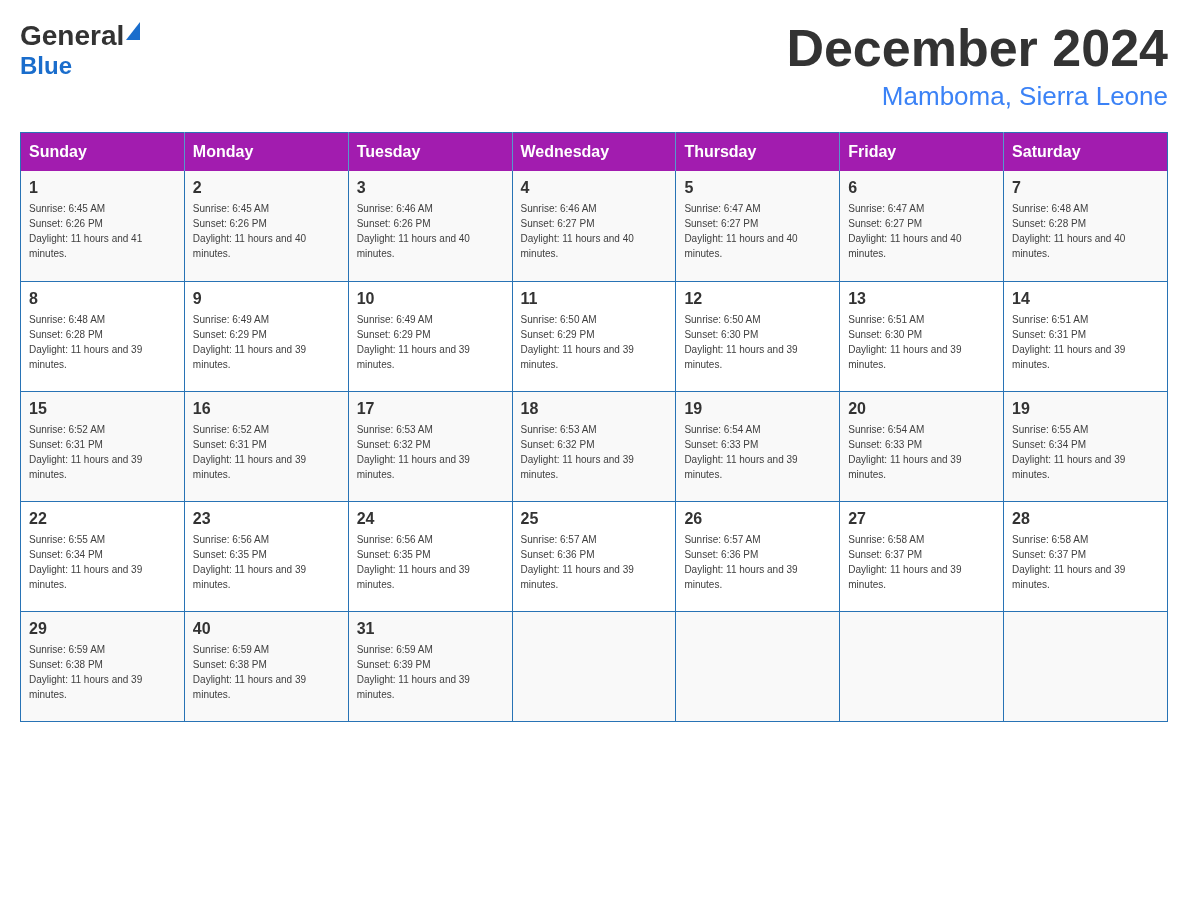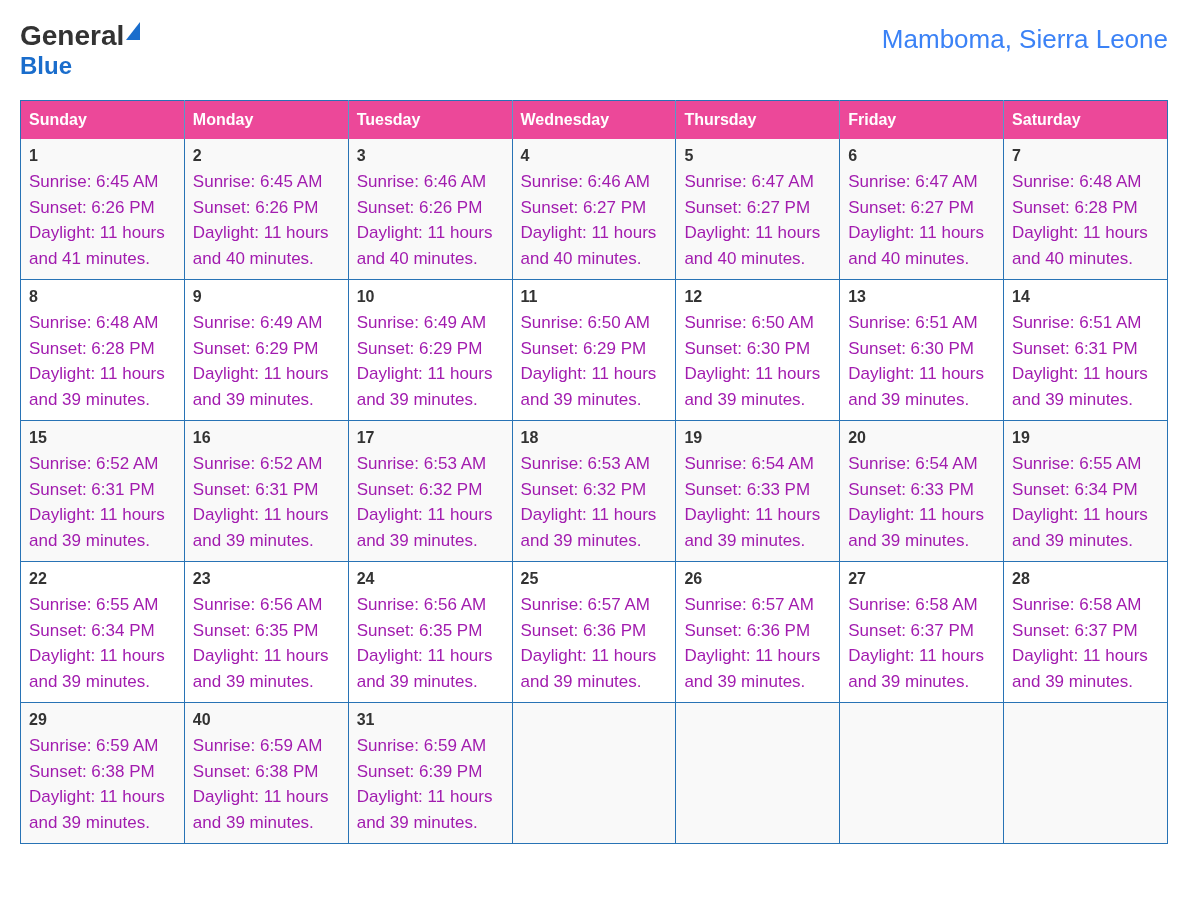--- a/index.html
+++ b/index.html
@@ -56,21 +56,21 @@
       font-size: 26px;
       color: #3b82f6;
       margin-top: 4px;
     }
     .calendar {
       width: 100%;
       border-collapse: collapse;
       border: 1px solid #2873b5;
     }
     .calendar th {
-      background-color: #ec4899;
+      background-color: #a21caf;
       color: #fff;
       padding: 10px 8px;
       text-align: left;
       font-size: 16px;
       font-weight: bold;
       border-right: 1px solid #5599cc;
     }
     .calendar th:last-child { border-right: none; }
     .calendar td {
       vertical-align: top;
@@ -84,22 +84,22 @@
     }
     .calendar td:last-child { border-right: none; }
     .calendar tr:last-child td { border-bottom: none; }
     .day-number {
       font-size: 16px;
       font-weight: bold;
       color: #333;
       margin-bottom: 4px;
     }
     .day-info {
-      font-size: 17px;
-      color: #a21caf;
+      font-size: 10px;
+      color: #404040;
       line-height: 1.5;
     }
     .empty-cell {
       background: #fff;
     }
     .calendar tbody tr:nth-child(odd) td {
       background-color: #f9f9f9;
     }
     .calendar tbody tr:nth-child(even) td {
       background-color: #fff;
@@ -110,20 +110,21 @@
 
 <div class="header">
   <div class="logo">
     <div class="logo-text">
       <span class="logo-general">General</span>
       <span class="logo-triangle"></span>
     </div>
     <div class="logo-blue">Blue</div>
   </div>
   <div class="title-section">
+    <div class="main-title">December 2024</div>
     <div class="subtitle">Mamboma, Sierra Leone</div>
   </div>
 </div>
 
 <table class="calendar">
   <thead>
     <tr>
       <th>Sunday</th>
       <th>Monday</th>
       <th>Tuesday</th>

